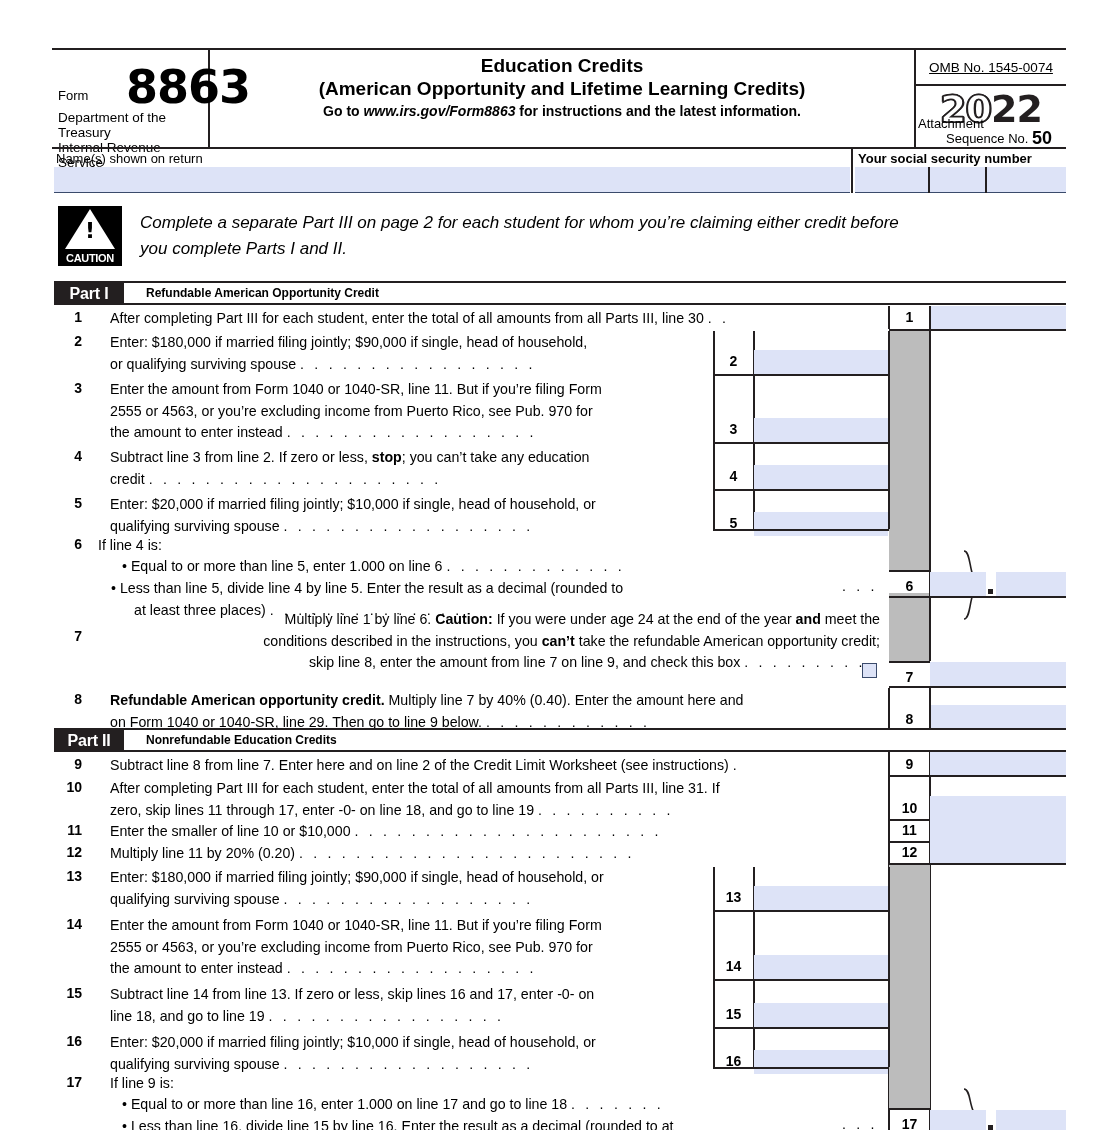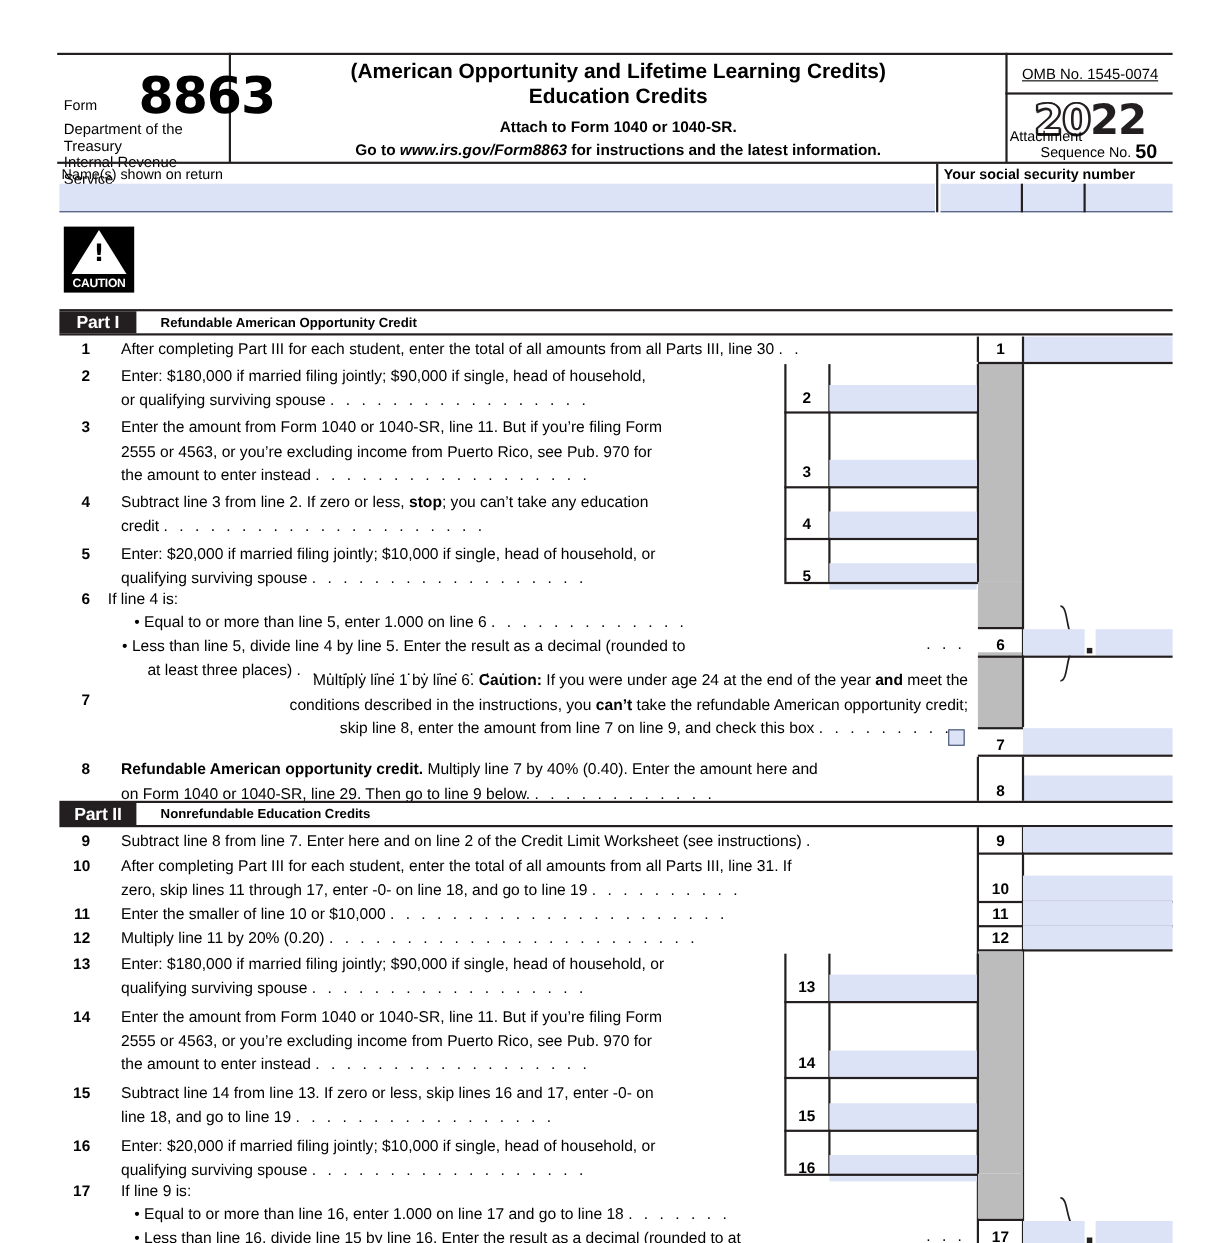--- a/index.html
+++ b/index.html
@@ -204,23 +204,22 @@
     <span class="form-word abs" style="left:0; bottom:4px;">Form</span>
     <span class="form-number abs" style="left:32px; bottom:-3px;margin-left:36px;">8863</span>
   </div>
 
   <div class="abs dept" style="left:58px; top:110px; width:150px;">
     <div>Department of the Treasury</div>
     <div>Internal Revenue Service</div>
   </div>
 
   <div class="abs" style="left:212px; top:54px; width:700px;">
+    <div class="title-main">Education Credits</div>
     <div class="title-main">(American Opportunity and Lifetime Learning Credits)</div>
-    <div class="title-main">Education Credits</div>
-    <div class="title-sub" style="margin-top:6px;">Attach to Form 1040 or 1040-SR.</div>
     <div class="title-sub" style="margin-top:2px;">
       <span>Go to </span><i>www.irs.gov/Form8863</i><span> for instructions and the latest information.</span>
     </div>
   </div>
 
   <div class="abs omb" style="left:916px; top:60px; width:150px;text-decoration:underline;">OMB No. 1545-0074</div>
 
   <div class="abs year-wrap" style="left:916px; top:90px; width:150px;">
     <span class="year-hollow">20</span><span class="year-solid">22</span>
   </div>
@@ -238,20 +237,24 @@
 
   <div class="abs blue thin-b" style="left:54px; top:167px; width:796px; height:26px;"></div>
   <div class="abs blue thin-b" style="left:855px; top:167px; width:211px; height:26px;"></div>
   <div class="abs" style="left:928px; top:167px; width:1.5px; height:26px; background:#231f20;"></div>
   <div class="abs" style="left:985px; top:167px; width:1.5px; height:26px; background:#231f20;"></div>
 
   <div class="abs caution-box" style="left:58px; top:206px;">
     <div class="caution-tri"></div>
     <div class="caution-bang">!</div>
     <div class="caution-word">CAUTION</div>
+  </div>
+  <div class="abs caution-text" style="left:140px; top:210px; width:928px;">
+    <div>Complete a separate Part III on page 2 for each student for whom you’re claiming either credit before</div>
+    <div>you complete Parts I and II.</div>
   </div>
 
   <div class="abs" style="left:54px; top:281px; width:1012px; height:24px; border-top:2px solid #231f20; border-bottom:2px solid #231f20;">
     <div class="part-tag abs" style="left:0; top:0; width:70px; height:20px;">Part I</div>
     <div class="part-title abs" style="left:92px; top:0;">Refundable American Opportunity Credit</div>
   </div>
 
   <div class="abs gray" style="left:889px; top:329px; width:41px; height:200px;"></div>
   <div class="abs gray" style="left:889px; top:529px; width:41px; height:41px;"></div>
   <div class="abs gray" style="left:889px; top:593px; width:41px; height:68px;"></div>

